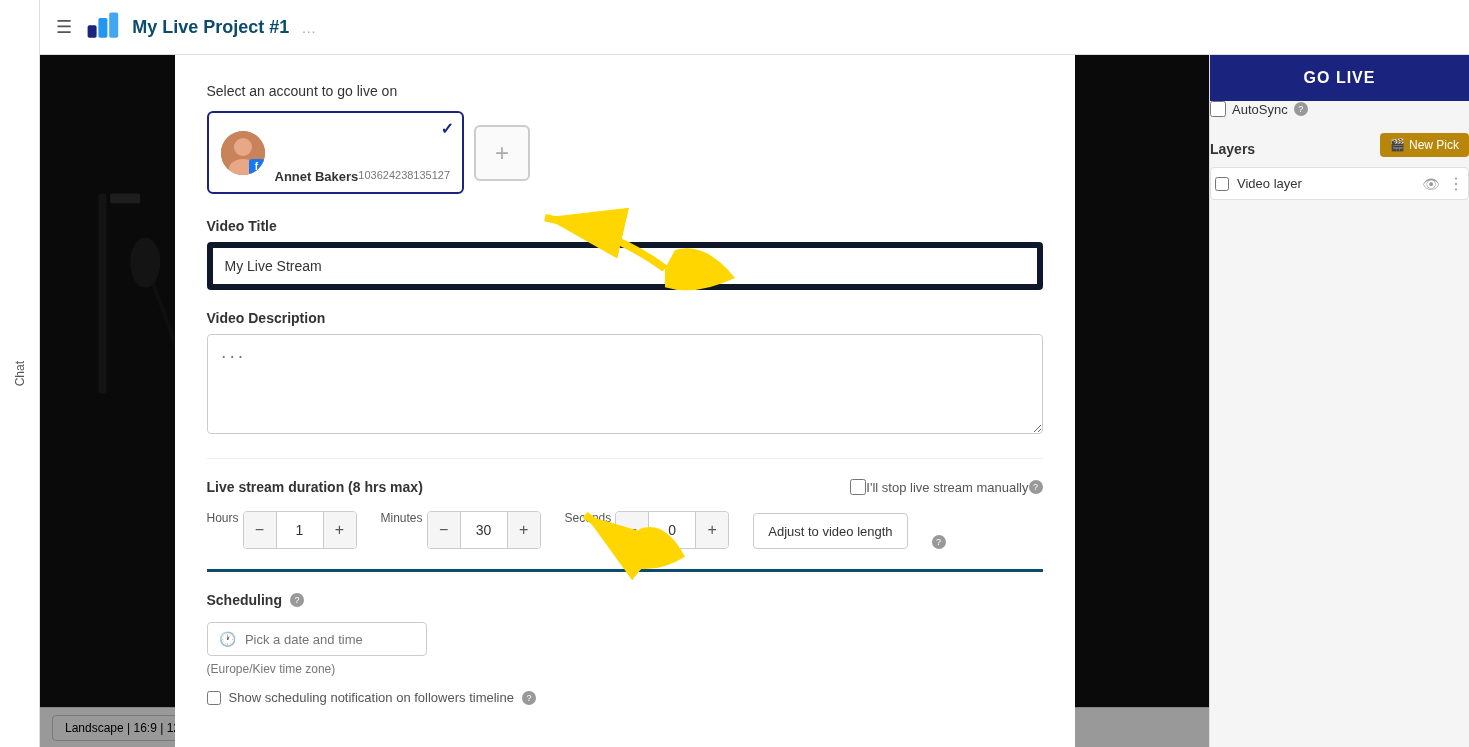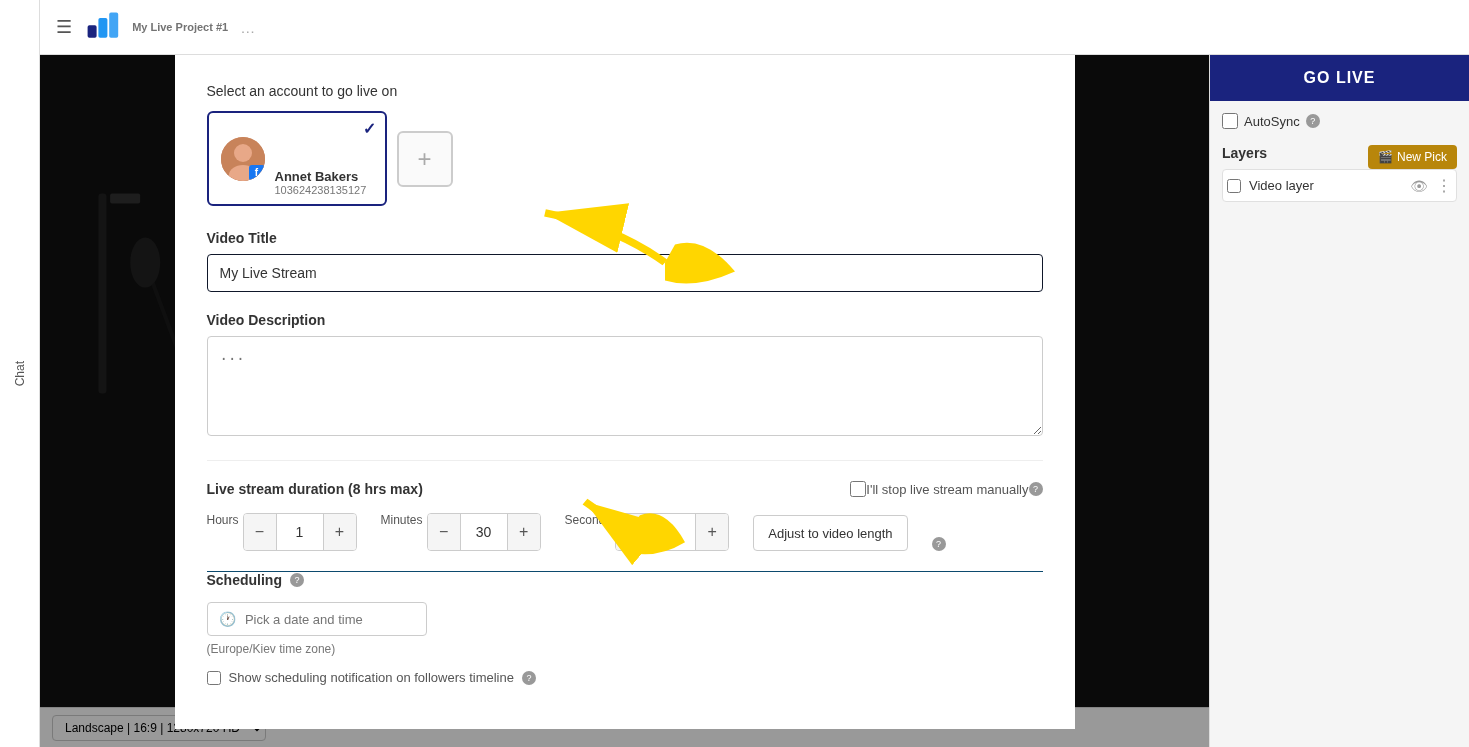--- a/index.html
+++ b/index.html
@@ -47,23 +47,23 @@
     .hamburger-icon {
       font-size: 18px;
       color: #555;
       cursor: pointer;
     }
     .logo {
       width: 36px;
       height: 36px;
     }
     .project-title {
-      font-size: 11px;
+      font-size: 18px;
       font-weight: 600;
-      color: #737373;
+      color: #0c4a6e;
     }
     .project-title-dot {
       color: #aaa;
       font-size: 15px;
     }
 
     
     .canvas-area {
       flex: 1;
       background: #c0c0c0;
@@ -113,21 +113,20 @@
       height: 46px;
       border: none;
       cursor: pointer;
       letter-spacing: 1px;
       text-align: center;
       display: flex;
       align-items: center;
       justify-content: center;
     }
     .right-panel-body {
-      padding: 12px;
     }
     .autosync-row {
       display: flex;
       align-items: center;
       gap: 6px;
       margin-bottom: 16px;
     }
     .autosync-checkbox {
       width: 16px;
       height: 16px;
@@ -143,22 +142,23 @@
       border-radius: 50%;
       display: inline-flex;
       align-items: center;
       justify-content: center;
       font-size: 9px;
       color: #fff;
       cursor: pointer;
     }
     .layers-header {
       display: flex;
-      align-items: flex-start;
+      align-items: flex-end;
       justify-content: space-between;
+      margin-bottom: 10px;
     }
     .layers-title {
       font-size: 14px;
       font-weight: 600;
       color: #333;
     }
     .new-layer-btn {
       background: #b8860b;
       color: #fff;
       border: none;
@@ -274,21 +274,21 @@
       border-radius: 3px;
       display: flex;
       align-items: center;
       justify-content: center;
       font-size: 10px;
       color: #fff;
       font-weight: 700;
     }
     .account-info {
       display: flex;
-      flex-direction: column;
+      flex-direction: row;
       margin-top: 48px;
     }
     .account-name {
       font-size: 13px;
       font-weight: 600;
       color: #333;
     }
     .account-id {
       font-size: 11px;
       color: #777;
@@ -316,21 +316,21 @@
     }
 
     .form-label {
       font-size: 14px;
       font-weight: 600;
       color: #333;
       margin-bottom: 8px;
     }
     .form-input {
       width: 100%;
-      border: 1px solid #0f172a;
+      border: 6px solid #0f172a;
       border-radius: 4px;
       padding: 10px 12px;
       font-size: 14px;
       color: #333;
       outline: none;
       margin-bottom: 20px;
     }
     .form-textarea {
       width: 100%;
       border: 1px solid #ccc;
@@ -423,21 +423,22 @@
       background: #fff;
       border-radius: 4px;
       padding: 8px 14px;
       font-size: 13px;
       color: #333;
       cursor: pointer;
       height: 36px;
     }
 
     .scheduling-section {
-      border-top: 1px solid #0c4a6e;
+      border-top: 3px solid #0c4a6e;
+      padding-top: 20px;
       margin-bottom: 16px;
     }
     .scheduling-header {
       display: flex;
       align-items: center;
       gap: 8px;
       margin-bottom: 14px;
     }
     .scheduling-title {
       font-size: 14px;

